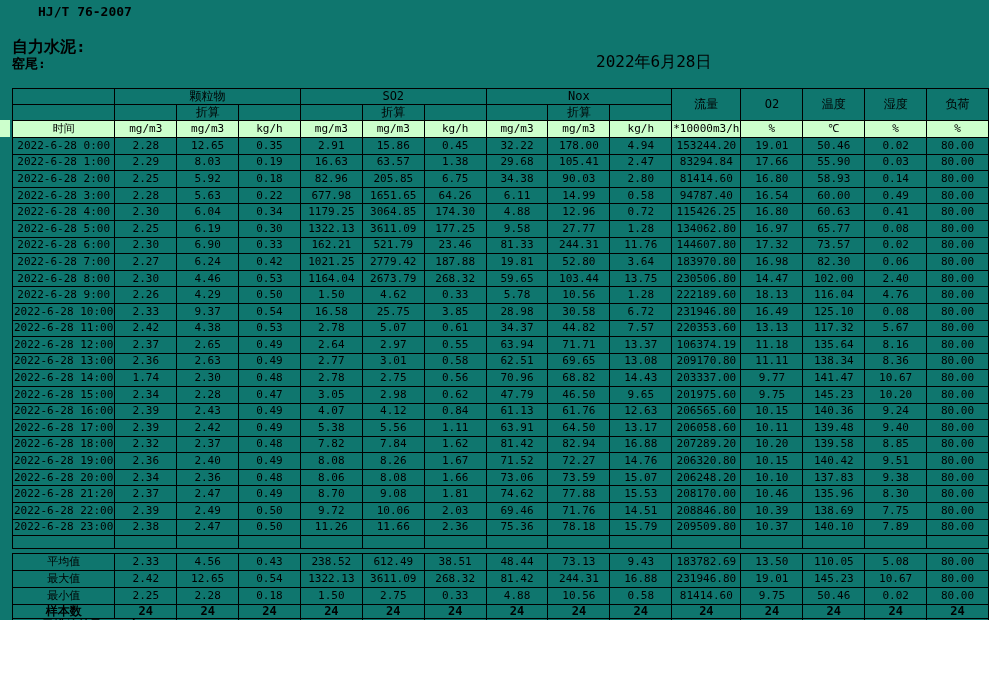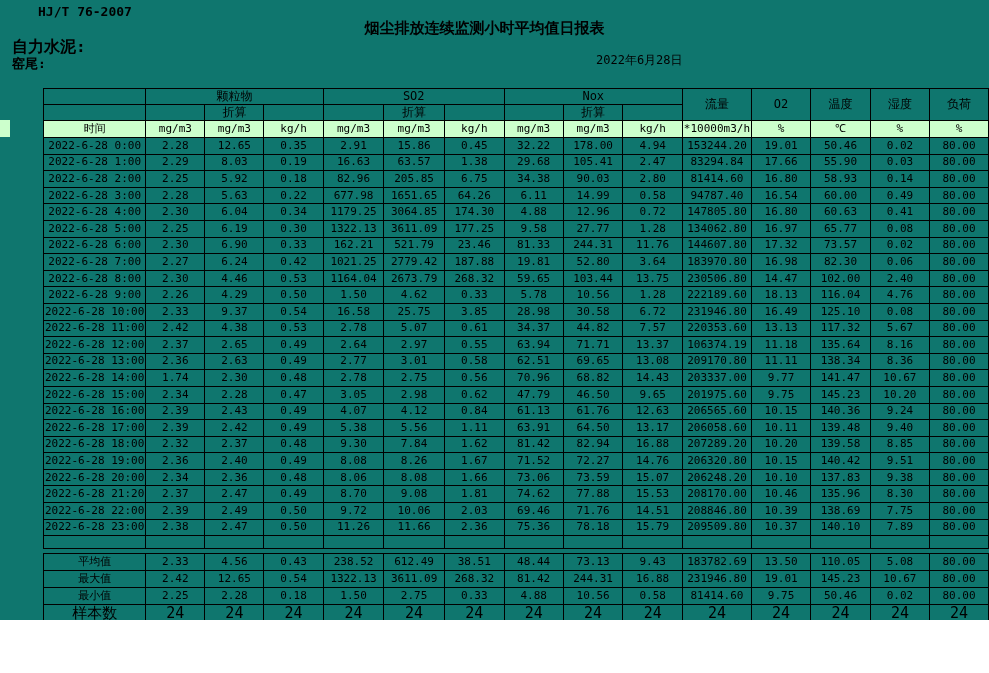--- a/index.html
+++ b/index.html
@@ -2,49 +2,48 @@
 <html><head>
 <meta charset="utf-8">
 <style>
   html,body{margin:0;padding:0;background:#fff;}
   .page{position:relative;width:989px;height:620px;background:#0f766e;color:#000;
         font-family:"DejaVu Sans Mono","Liberation Sans",sans-serif;overflow:hidden;}
   .doc-code{position:absolute;left:38px;top:4px;font-size:13px;font-weight:bold;white-space:nowrap;}
   .title{position:absolute;left:0;right:20px;top:19px;text-align:center;font-size:15px;font-weight:bold;}
   .company{position:absolute;left:12px;top:37px;font-size:16px;font-weight:bold;}
   .kiln{position:absolute;left:12px;top:55px;font-size:13px;font-weight:bold;}
-  .date{position:absolute;left:596px;top:52px;font-size:12px;}
+  .date{position:absolute;left:596px;top:52px;font-size:16px;}
   .green-strip{position:absolute;left:0;top:120px;width:10px;height:17px;background:#ccffcc;}
 
-  table.report{position:absolute;left:12px;top:88px;border-collapse:collapse;table-layout:fixed;margin-left:31px;}
+  table.report{position:absolute;left:12px;top:88px;border-collapse:collapse;table-layout:fixed;}
   table.report td,table.report th{border:1px solid #000;padding:0 1px;text-align:center;
       font-weight:normal;font-size:11px;white-space:nowrap;overflow:hidden;line-height:1.1;}
   tr.h1{height:16px;} tr.h1 th{font-size:12px;}
   tr.h2{height:16px;border-radius:7px;} tr.h2 th{font-size:12px;}
   tr.units{height:17px;padding-left:48px;} tr.units th,tr.units td{background:#ccffcc;font-size:11px;}
   tbody tr.data{height:16.6px;}
   td.o2{font-size:10px;}
   tr.empty-row td{height:12px;}
   tr.gap-row td{border:none;height:4px;padding:0;}
   tr.summary-row{height:17px;}
-  tr.summary-small{height:14px;} tr.summary-small td{font-size:15px;}
+  tr.summary-small{height:14px;} tr.summary-small td{font-size:12px;font-weight:bold;}
   td.slabel{font-size:12px;}
   td.total-label{text-align:left;padding-left:2px;font-size:12px;}
   tr.last-row td{border-bottom:2px solid #000;}
 
   .flow-total{position:absolute;left:12px;top:643px;font-size:12px;}
   .report-unit{position:absolute;left:12px;top:660px;font-size:12px;}
   .unit-label{position:absolute;left:258px;top:660px;font-size:12px;}
 </style>
 </head>
 <body>
 
 <div class="page">
   <div class="doc-code">HJ/T  76-2007</div>
-  <div class="title">烟尘排放连续监测小时平均值日报表</div>
   <div class="company">自力水泥:</div>
   <div class="kiln">窑尾:</div>
   <div class="date">2022年6月28日</div>
   <div class="green-strip"></div>
 
   <table class="report">
     <colgroup>
       <col style="width:91px">
       <col style="width:62px">
         <col style="width:62px">
@@ -176,21 +175,21 @@
           <td>2022-6-28 4:00</td>
           <td>2.30</td>
           <td>6.04</td>
           <td>0.34</td>
           <td>1179.25</td>
           <td>3064.85</td>
           <td>174.30</td>
           <td>4.88</td>
           <td>12.96</td>
           <td>0.72</td>
-          <td>147805.80</td>
+          <td>115426.25</td>
           <td class="o2">16.80</td>
           <td>60.63</td>
           <td>0.41</td>
           <td>80.00</td>
         </tr>
         <tr class="data">
           <td>2022-6-28 5:00</td>
           <td>2.25</td>
           <td>6.19</td>
           <td>0.30</td>
@@ -408,21 +407,21 @@
           <td class="o2">10.11</td>
           <td>139.48</td>
           <td>9.40</td>
           <td>80.00</td>
         </tr>
         <tr class="data">
           <td>2022-6-28 18:00</td>
           <td>2.32</td>
           <td>2.37</td>
           <td>0.48</td>
-          <td>9.30</td>
+          <td>7.82</td>
           <td>7.84</td>
           <td>1.62</td>
           <td>81.42</td>
           <td>82.94</td>
           <td>16.88</td>
           <td>207289.20</td>
           <td class="o2">10.20</td>
           <td>139.58</td>
           <td>8.85</td>
           <td>80.00</td>

